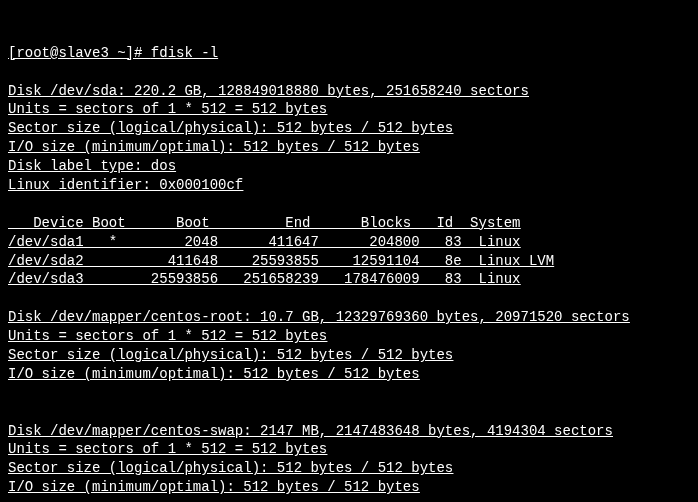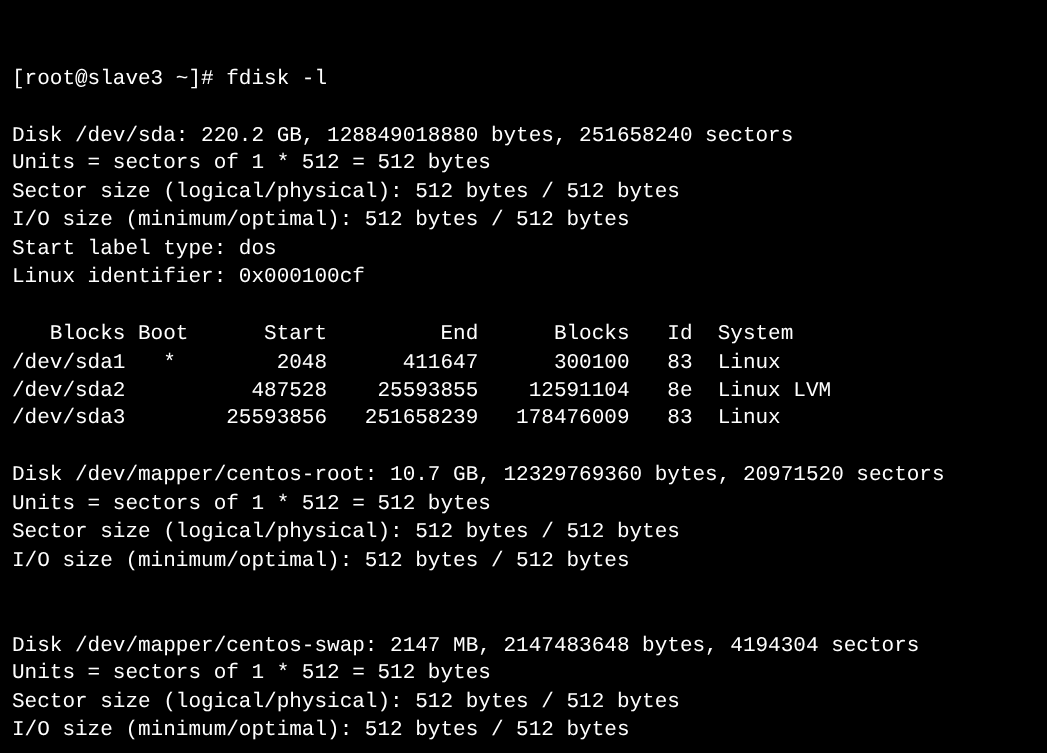--- a/index.html
+++ b/index.html
@@ -1,18 +1,19 @@
 <!DOCTYPE html>
 <html><head>
   <meta charset="utf-8">
   <style>
     * {
       margin: 0;
       padding: 0;
       box-sizing: border-box;
+      text-decoration: underline;
     }
     body {
       background: #000;
       color: #fff;
       font-family: 'Courier New', Consolas, monospace;
       font-size: 14px;
       line-height: 1.35;
       padding: 6px 8px;
       width: 698px;
       height: 502px;
@@ -22,26 +23,26 @@
   </style>
 </head>
 <body>
 
 <span><span>[root@slave3 ~]# </span><span>fdisk -l</span></span>
 <span></span>
 <span>Disk /dev/sda: 220.2 GB, 128849018880 bytes, 251658240 sectors</span>
 <span>Units = sectors of 1 * 512 = 512 bytes</span>
 <span>Sector size (logical/physical): 512 bytes / 512 bytes</span>
 <span>I/O size (minimum/optimal): 512 bytes / 512 bytes</span>
-<span>Start label type: dos</span>
+<span>Disk label type: dos</span>
 <span>Linux identifier: 0x000100cf</span>
 <span></span>
-<span>   Blocks Boot      Start         End      Blocks   Id  System</span>
-<span>/dev/sda1   *        2048      411647      300100   83  Linux</span>
-<span>/dev/sda2          487528    25593855    12591104   8e  Linux LVM</span>
+<span>   Device Boot      Boot         End      Blocks   Id  System</span>
+<span>/dev/sda1   *        2048      411647      204800   83  Linux</span>
+<span>/dev/sda2          411648    25593855    12591104   8e  Linux LVM</span>
 <span>/dev/sda3        25593856   251658239   178476009   83  Linux</span>
 <span></span>
 <span>Disk /dev/mapper/centos-root: 10.7 GB, 12329769360 bytes, 20971520 sectors</span>
 <span>Units = sectors of 1 * 512 = 512 bytes</span>
 <span>Sector size (logical/physical): 512 bytes / 512 bytes</span>
 <span>I/O size (minimum/optimal): 512 bytes / 512 bytes</span>
 <span></span>
 <span></span>
 <span>Disk /dev/mapper/centos-swap: 2147 MB, 2147483648 bytes, 4194304 sectors</span>
 <span>Units = sectors of 1 * 512 = 512 bytes</span>

